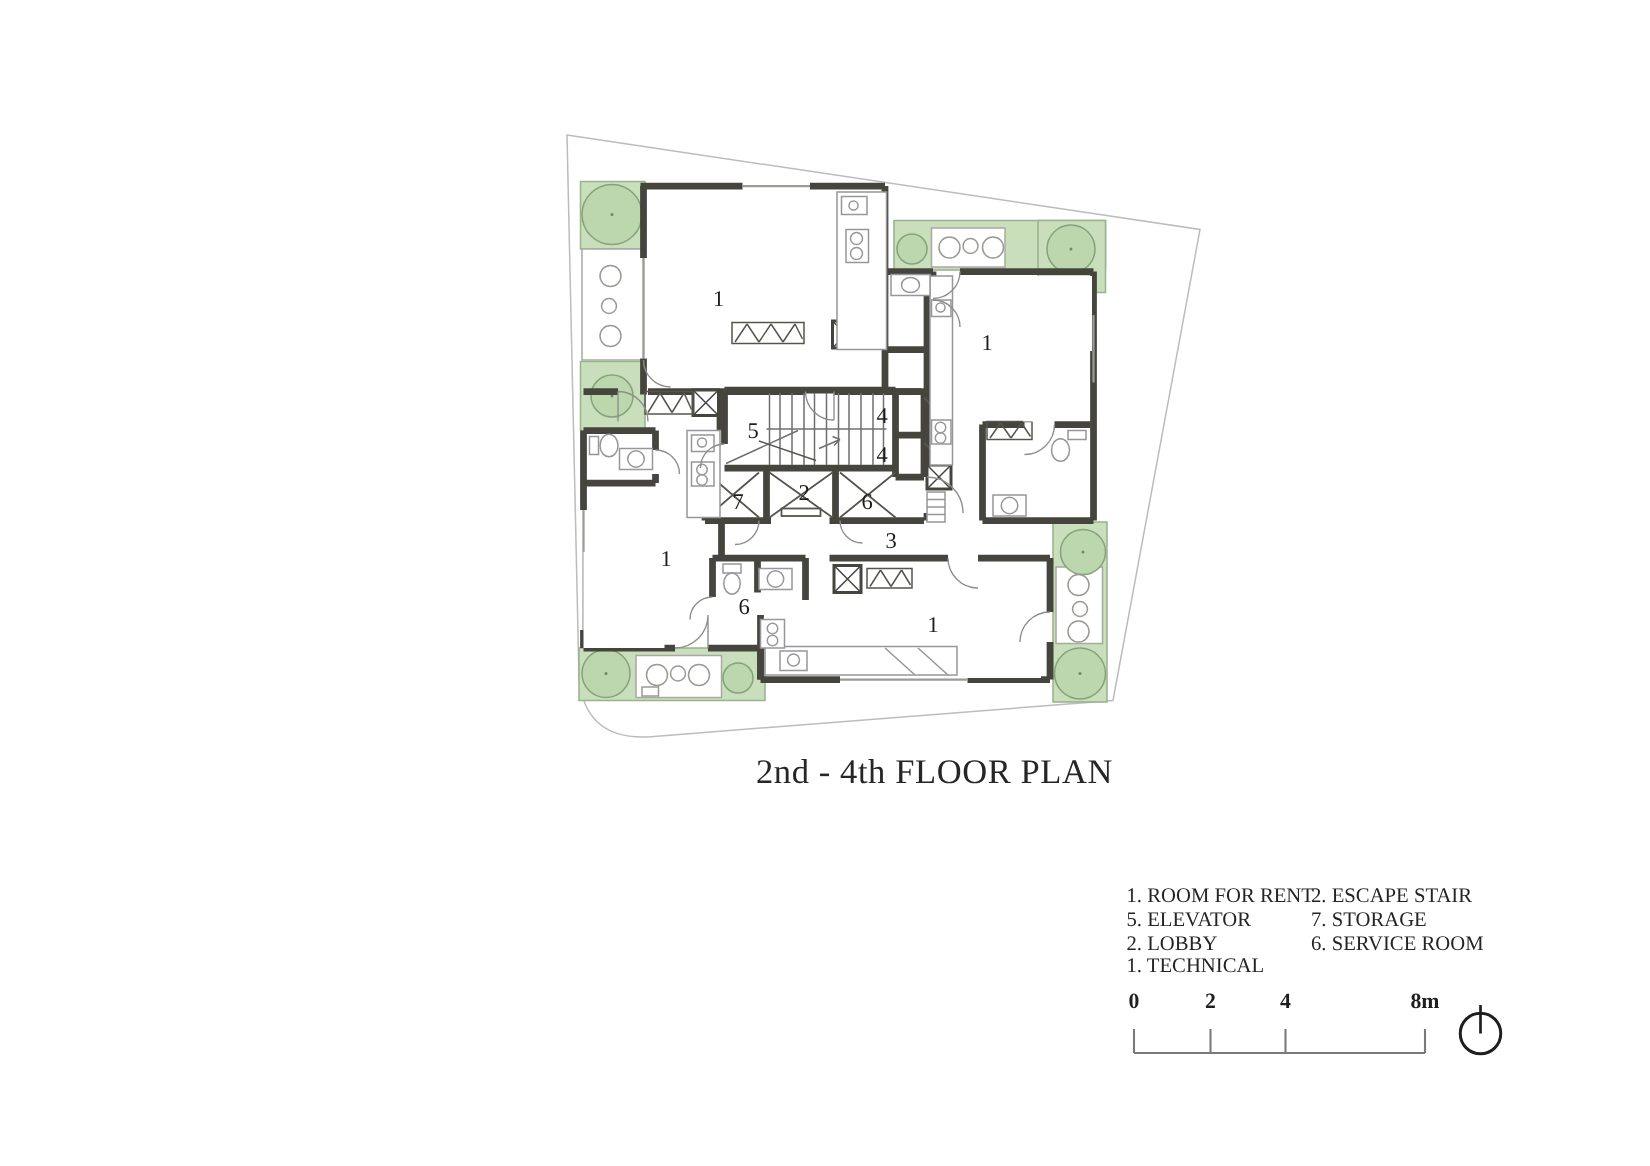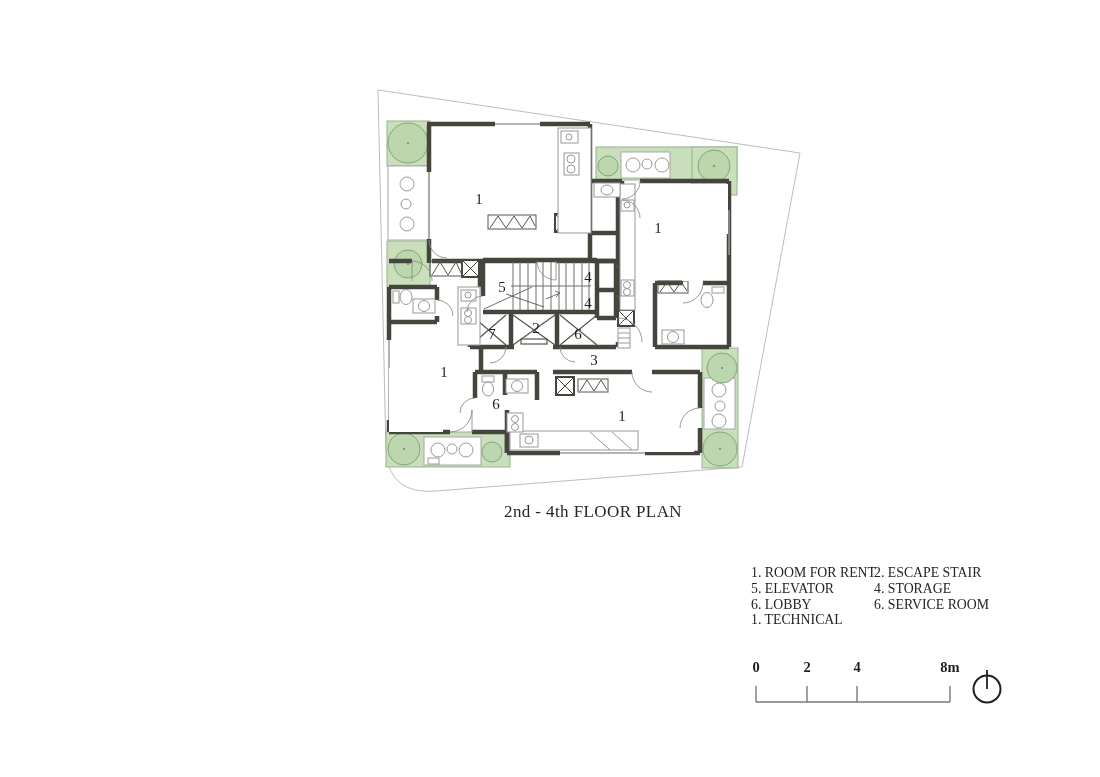--- a/index.html
+++ b/index.html
@@ -1,20 +1,20 @@
 <!DOCTYPE html>
 <html><head>
 <meta charset="utf-8">
 <style>
   html,body{margin:0;padding:0;background:#ffffff;}
   .page{position:relative;width:1100px;height:777px;background:#ffffff;overflow:hidden;
         font-family:"Liberation Serif","DejaVu Serif",serif;color:#222;}
   .plan-svg{position:absolute;left:0;top:0;}
-  .title{position:absolute;left:504px;top:502px;font-size:17px;letter-spacing:.4px;color:#262626;white-space:nowrap;}
-  .legend{position:absolute;left:751px;top:565px;display:flex;font-size:13.8px;color:#242424;}
+  .title{position:absolute;left:504px;top:502px;font-size:23px;letter-spacing:.4px;color:#262626;white-space:nowrap;}
+  .legend{position:absolute;left:751px;top:589px;display:flex;font-size:13.8px;color:#242424;}
   .legend .col{display:flex;flex-direction:column;line-height:15.8px;white-space:nowrap;}
   .legend .col1{width:123px;}
   .scalebar{position:absolute;left:746px;top:656px;}
   .north{position:absolute;left:969px;top:668px;}
   svg text{font-family:"Liberation Serif","DejaVu Serif",serif;}
   .roomnum{font-size:15px;fill:#1c1c1c;}
   .scalenum{font-size:14.5px;font-weight:bold;fill:#1f1f1f;}
 </style>
 </head>
 <body>
@@ -319,26 +319,26 @@
       <path d="M506,294 L544,307" stroke="#55554e" stroke-width="0.9" fill="none"></path>
     </g>
   </svg>
 
   <div class="title">2nd - 4th FLOOR PLAN</div>
 
   <div class="legend">
     <div class="col col1">
       <span>1. ROOM FOR RENT</span>
       <span>5. ELEVATOR</span>
-      <span>6. LOBBY</span>
+      <span>2. LOBBY</span>
       <span>1. TECHNICAL</span>
     </div>
     <div class="col">
       <span>2. ESCAPE STAIR</span>
-      <span>4. STORAGE</span>
+      <span>7. STORAGE</span>
       <span>6. SERVICE ROOM</span>
     </div>
   </div>
 
   <div class="scalebar">
     <svg width="230" height="52" viewBox="0 0 230 52">
       <text class="scalenum" x="10" y="16" text-anchor="middle">0</text>
       <text class="scalenum" x="61" y="16" text-anchor="middle">2</text>
       <text class="scalenum" x="111" y="16" text-anchor="middle">4</text>
       <text class="scalenum" x="204" y="16" text-anchor="middle">8m</text>

